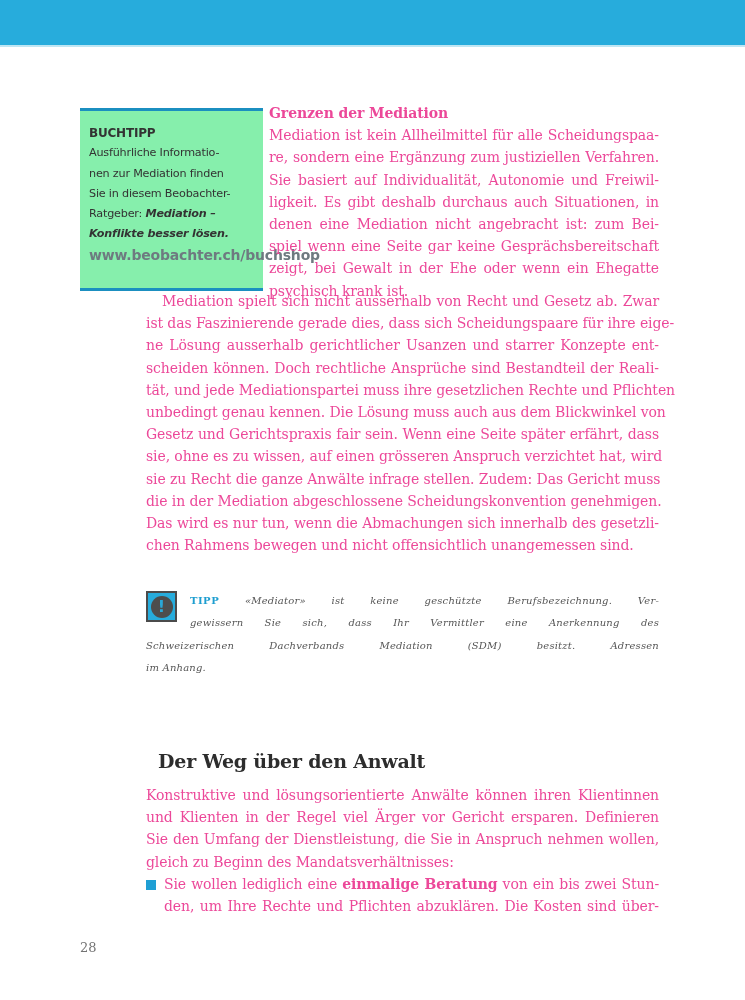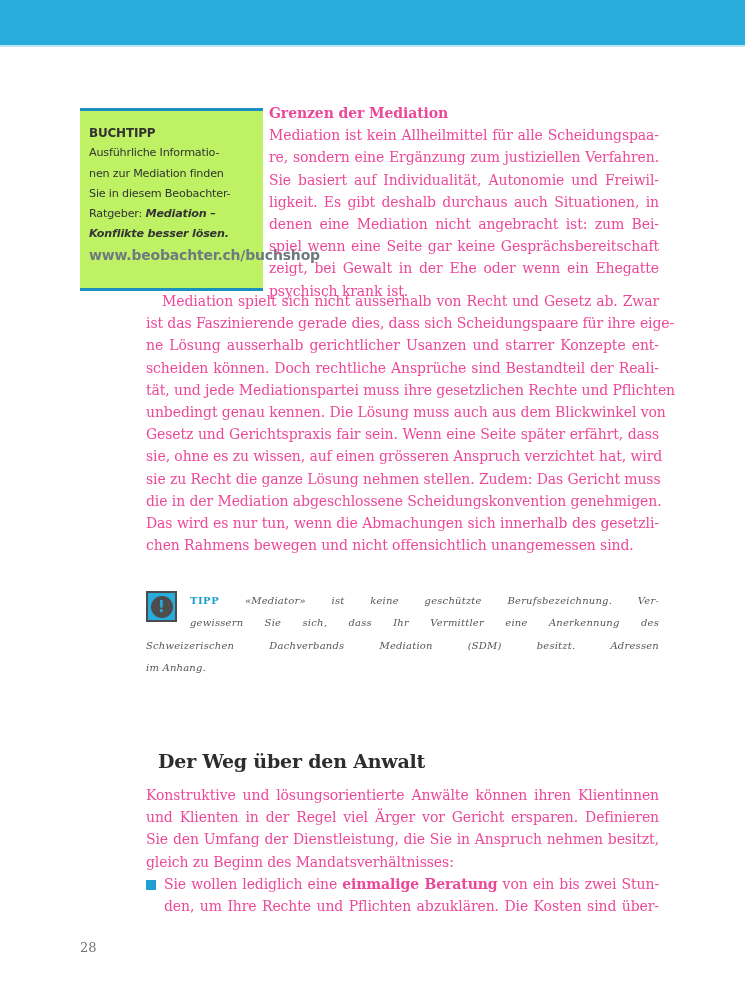--- a/index.html
+++ b/index.html
@@ -6,21 +6,21 @@
     body {
       width: 745px; height: 1000px; position: relative; overflow: hidden;
       background: #ffffff; color: #2b2b2b;
       font-family: "DejaVu Serif", serif;
     }
     .topbar { position: absolute; left: 0; top: 0; width: 745px; height: 45px; background: #27acdc; }
     .topbar-line { position: absolute; left: 0; top: 45px; width: 745px; height: 2px; background: #bfe6f3; }
 
     .sidebox {
       position: absolute; left: 80px; top: 108px; width: 183px; height: 183px;
-      background: #bef264; border-top: 3px solid #1b8fc0; border-bottom: 3px solid #1b8fc0;
+      background: #86efac; border-top: 3px solid #1b8fc0; border-bottom: 3px solid #1b8fc0;
       box-sizing: border-box; padding: 12px 8px 0 9px;
       font-family: "DejaVu Sans", sans-serif; font-size: 11.2px; line-height: 20.3px; color: #333;
       letter-spacing: -0.2px;
     }
     .sidebox .label { font-weight: bold; font-size: 12px; }
     .sidebox .b { font-weight: bold; font-style: italic; }
     .sidebox .url { font-weight: bold; font-size: 14px; color: #6e7a80; }
 
     .text { position: absolute; font-size: 14px; line-height: 22.2px; letter-spacing: -0.1px; color: #ec4899; }
     .col-right { left: 269px; top: 102px; width: 390px; }
@@ -80,42 +80,42 @@
 
 <div class="text col-main" style="top:290px;">
   <span class="line just" style="padding-left:16px;">Mediation spielt sich nicht ausserhalb von Recht und Gesetz ab. Zwar</span>
   <span class="line just">ist das Faszinierende gerade dies, dass sich Scheidungspaare für ihre eige-</span>
   <span class="line just">ne Lösung ausserhalb gerichtlicher Usanzen und starrer Konzepte ent-</span>
   <span class="line just">scheiden können. Doch rechtliche Ansprüche sind Bestandteil der Reali-</span>
   <span class="line just">tät, und jede Mediationspartei muss ihre gesetzlichen Rechte und Pflichten</span>
   <span class="line just">unbedingt genau kennen. Die Lösung muss auch aus dem Blickwinkel von</span>
   <span class="line just">Gesetz und Gerichtspraxis fair sein. Wenn eine Seite später erfährt, dass</span>
   <span class="line just">sie, ohne es zu wissen, auf einen grösseren Anspruch verzichtet hat, wird</span>
-  <span class="line just">sie zu Recht die ganze Lösung nehmen stellen. Zudem: Das Gericht muss</span>
+  <span class="line just">sie zu Recht die ganze Anwälte infrage stellen. Zudem: Das Gericht muss</span>
   <span class="line just">die in der Mediation abgeschlossene Scheidungskonvention genehmigen.</span>
   <span class="line just">Das wird es nur tun, wenn die Abmachungen sich innerhalb des gesetzli-</span>
   <span class="line">chen Rahmens bewegen und nicht offensichtlich unangemessen sind.</span>
 </div>
 
 <div class="tip-icon">
   <div class="circle">!</div>
 </div>
 <div class="tip">
   <span class="line just indent-tip"><span class="tip-label">TIPP</span> <span>«Mediator» ist keine geschützte Berufsbezeichnung. Ver-</span></span>
   <span class="line just indent-tip">gewissern Sie sich, dass Ihr Vermittler eine Anerkennung des</span>
   <span class="line just">Schweizerischen Dachverbands Mediation (SDM) besitzt. Adressen</span>
   <span class="line">im Anhang.</span>
 </div>
 
 <h2 class="section">Der Weg über den Anwalt</h2>
 
 <div class="text col-main" style="top:784px;">
   <span class="line just">Konstruktive und lösungsorientierte Anwälte können ihren Klientinnen</span>
   <span class="line just">und Klienten in der Regel viel Ärger vor Gericht ersparen. Definieren</span>
-  <span class="line just">Sie den Umfang der Dienstleistung, die Sie in Anspruch nehmen besitzt,</span>
+  <span class="line just">Sie den Umfang der Dienstleistung, die Sie in Anspruch nehmen wollen,</span>
   <span class="line">gleich zu Beginn des Mandatsverhältnisses:</span>
 </div>
 
 <div class="bullet"></div>
 <div class="text bullet-text">
   <span class="line just"><span>Sie wollen lediglich eine </span><b>einmalige Beratung</b><span> von ein bis zwei Stun-</span></span>
   <span class="line just">den, um Ihre Rechte und Pflichten abzuklären. Die Kosten sind über-</span>
 </div>
 
 <div class="pagenum">28</div>

